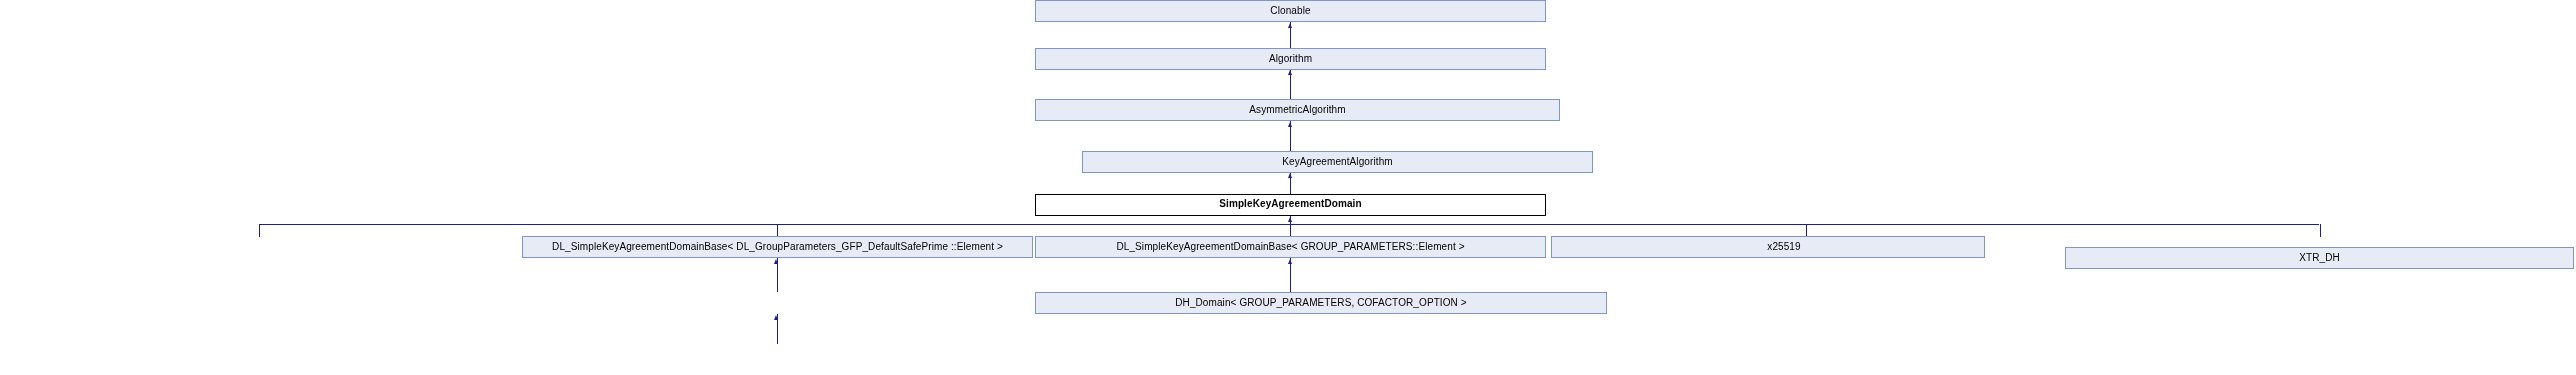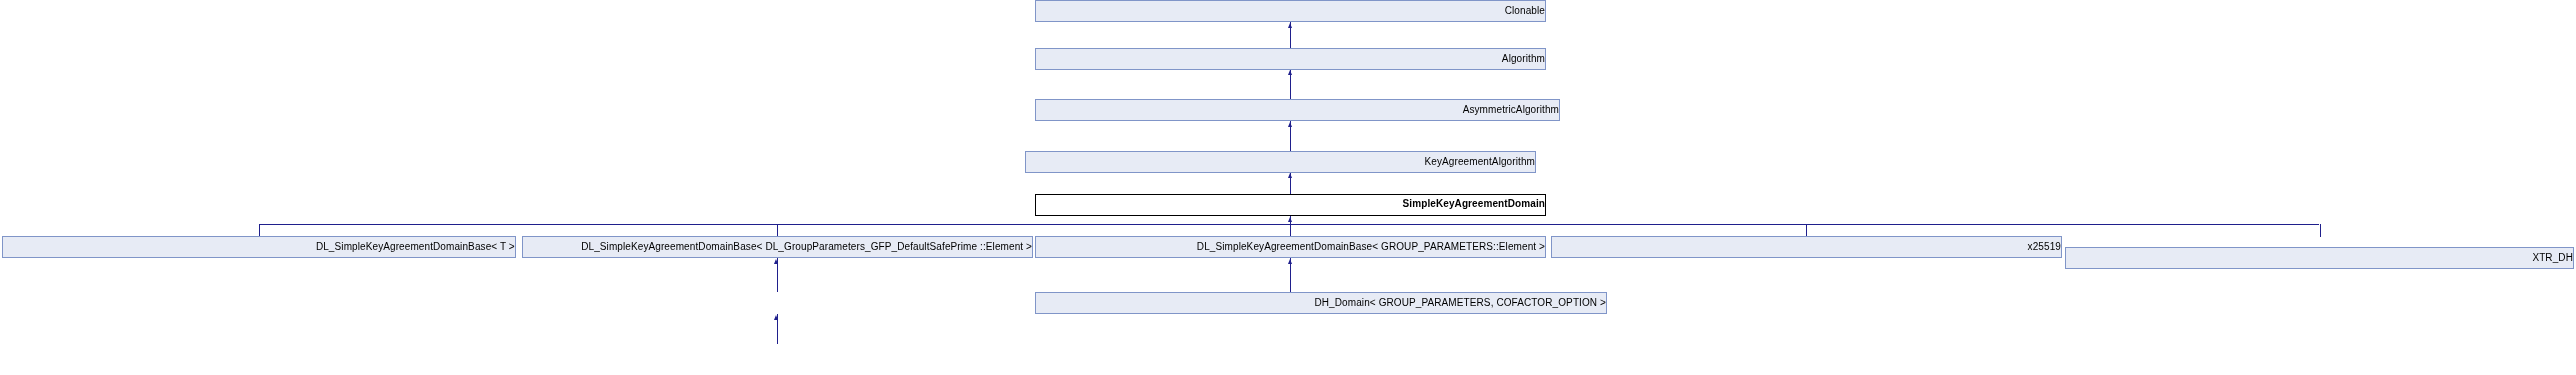--- a/index.html
+++ b/index.html
@@ -19,21 +19,21 @@
   
   .node {
     position: absolute;
     box-sizing: border-box;
     height: 21.7px;
     line-height: 20px;
     background: #e7ebf5;
     border: 0.9px solid #8095c8;
     color: #000000;
     font-size: 10px;
-    text-align: right;
+    text-align: center;
     white-space: nowrap;
     overflow: hidden;
     letter-spacing: 0.1px;
     cursor: pointer;
   }
   .node.current {
     background: #ffffff;
     border: 1.8px solid #000000;
     line-height: 18px;
     font-weight: bold;
@@ -88,36 +88,33 @@
     <div class="edge v" style="left: 1290px; top: 216px; height: 8px; background: rgb(31, 31, 140);"></div>
     <div class="node" title="Clonable" style="left: 1035px; top: 0px; width: 511px; background: rgb(231, 235, 245); border-color: rgb(128, 149, 200); color: rgb(0, 0, 0);">
       <span class="lbl">Clonable</span>
     </div>
     <div class="node" title="Algorithm" style="left: 1035px; top: 48px; width: 511px; background: rgb(231, 235, 245); border-color: rgb(128, 149, 200); color: rgb(0, 0, 0);">
       <span class="lbl">Algorithm</span>
     </div>
     <div class="node" title="AsymmetricAlgorithm" style="left: 1035px; top: 99px; width: 525px; background: rgb(231, 235, 245); border-color: rgb(128, 149, 200); color: rgb(0, 0, 0);">
       <span class="lbl">AsymmetricAlgorithm</span>
     </div>
-    <div class="node" title="KeyAgreementAlgorithm" style="left: 1025px; top: 151px; width: 511px; background: rgb(231, 235, 245); border-color: rgb(128, 149, 200); color: rgb(0, 0, 0);">
+    <div class="node" title="KeyAgreementAlgorithm" style="left: 1082px; top: 151px; width: 511px; background: rgb(231, 235, 245); border-color: rgb(128, 149, 200); color: rgb(0, 0, 0);">
       <span class="lbl">KeyAgreementAlgorithm</span>
     </div>
     <div class="node current" title="SimpleKeyAgreementDomain" style="left: 1035px; top: 194px; width: 511px; background: rgb(255, 255, 255); border-color: rgb(0, 0, 0); color: rgb(0, 0, 0);">
       <span class="lbl">SimpleKeyAgreementDomain</span>
-    </div>
-    <div class="node" title="DL_SimpleKeyAgreementDomainBase&lt; T &gt;" style="left: 1.8px; top: 236px; width: 514px; background: rgb(231, 235, 245); border-color: rgb(128, 149, 200); color: rgb(0, 0, 0);">
-      <span class="lbl">DL_SimpleKeyAgreementDomainBase&lt; T &gt;</span>
     </div>
     <div class="node" title="DL_SimpleKeyAgreementDomainBase&lt; GROUP_PARAMETERS::Element &gt;" style="left: 1035px; top: 236px; width: 511px; background: rgb(231, 235, 245); border-color: rgb(128, 149, 200); color: rgb(0, 0, 0);">
       <span class="lbl">DL_SimpleKeyAgreementDomainBase&lt; GROUP_PARAMETERS::Element &gt;</span>
     </div>
     <div class="node" title="DL_SimpleKeyAgreementDomainBase&lt; DL_GroupParameters_GFP_DefaultSafePrime ::Element &gt;" style="left: 522px; top: 236px; width: 511px; background: rgb(231, 235, 245); border-color: rgb(128, 149, 200); color: rgb(0, 0, 0);">
       <span class="lbl">DL_SimpleKeyAgreementDomainBase&lt; DL_GroupParameters_GFP_DefaultSafePrime ::Element &gt;</span>
     </div>
-    <div class="node" title="x25519" style="left: 1551px; top: 236px; width: 511px; background: rgb(231, 235, 245); border-color: rgb(128, 149, 200); color: rgb(0, 0, 0); padding-left: 32px;">
+    <div class="node" title="x25519" style="left: 1551px; top: 236px; width: 434px; background: rgb(231, 235, 245); border-color: rgb(128, 149, 200); color: rgb(0, 0, 0); padding-left: 32px;">
       <span class="lbl">x25519</span>
     </div>
     <div class="node" title="XTR_DH" style="left: 2065px; top: 236px; width: 509px; background: rgb(231, 235, 245); border-color: rgb(128, 149, 200); color: rgb(0, 0, 0); margin-top: 11px;">
       <span class="lbl">XTR_DH</span>
     </div>
     <div class="node" title="DH_Domain&lt; GROUP_PARAMETERS, COFACTOR_OPTION &gt;" style="left: 1035px; top: 292px; width: 572px; background: rgb(231, 235, 245); border-color: rgb(128, 149, 200); color: rgb(0, 0, 0);">
       <span class="lbl">DH_Domain&lt; GROUP_PARAMETERS, COFACTOR_OPTION &gt;</span>
     </div>
   </div>
 

